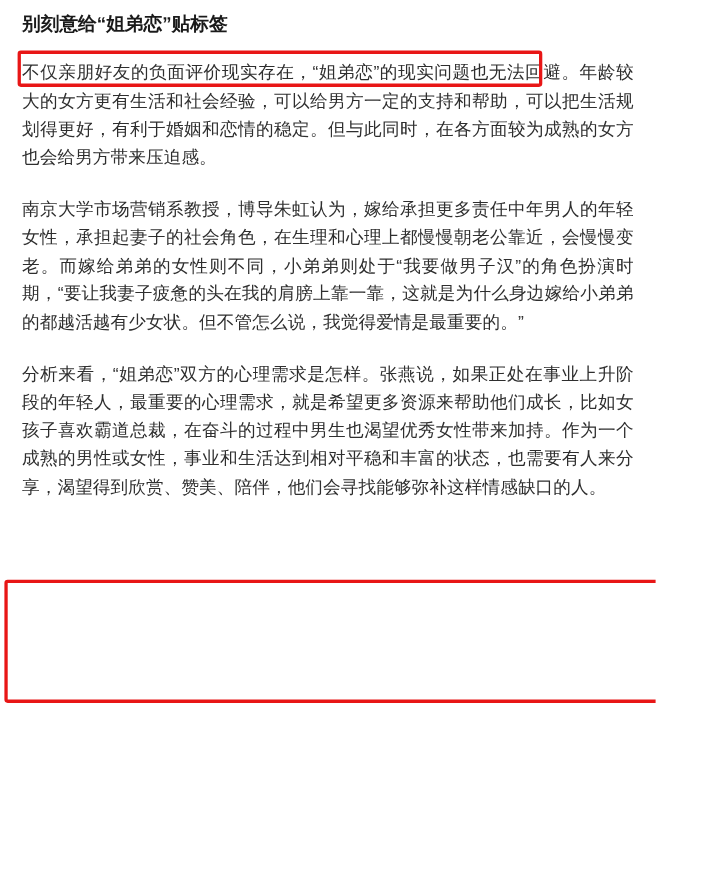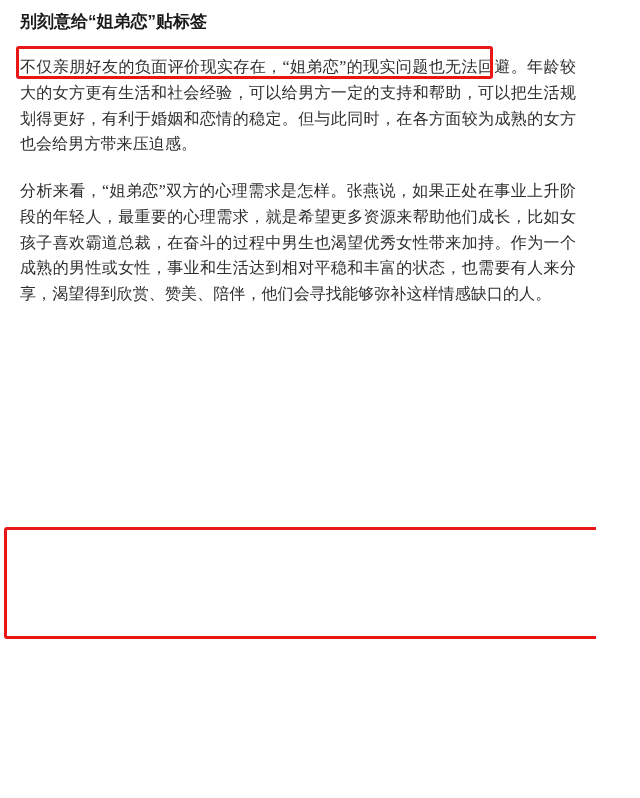--- a/index.html
+++ b/index.html
@@ -27,21 +27,20 @@
     color: var(--title_text, #1a1a1a);
     margin: 0 0 20px 0;
   }
   .para {
     font-size: 16px;
     line-height: 25.75px;
     margin: 0 0 21px 0;
     text-align: justify;
     letter-spacing: 0.1px;
     word-break: break-all;
-    font-family: Liberation Serif, serif;
   }
   .redbox {
     position: absolute;
     border: 3px solid var(--highlight, #e81616);
     border-radius: 3px;
     box-sizing: border-box;
     pointer-events: none;
     background: transparent;
   }
   .redbox-1 {
@@ -60,20 +59,21 @@
 </head>
 <body>
 
 <div class="page">
   <div class="content">
     <h1 class="article-title">别刻意给“姐弟恋”贴标签</h1>
 
     <p class="para">不仅亲朋好友的负面评价现实存在，“姐弟恋”的现实问题也无法回避。年龄较大的女方更有生活和社会经验，可以给男方一定的支持和帮助，可以把生活规划得更好，有利于婚姻和恋情的稳定。但与此同时，在各方面较为成熟的女方也会给男方带来压迫感。</p>
 
 
+    <p class="para">南京大学市场营销系教授，博导朱虹认为，嫁给承担更多责任中年男人的年轻女性，承担起妻子的社会角色，在生理和心理上都慢慢朝老公靠近，会慢慢变老。而嫁给弟弟的女性则不同，小弟弟则处于“我要做男子汉”的角色扮演时期，“要让我妻子疲惫的头在我的肩膀上靠一靠，这就是为什么身边嫁给小弟弟的都越活越有少女状。但不管怎么说，我觉得爱情是最重要的。”</p>
 
 
     <p class="para">分析来看，“姐弟恋”双方的心理需求是怎样。张燕说，如果正处在事业上升阶段的年轻人，最重要的心理需求，就是希望更多资源来帮助他们成长，比如女孩子喜欢霸道总裁，在奋斗的过程中男生也渴望优秀女性带来加持。作为一个成熟的男性或女性，事业和生活达到相对平稳和丰富的状态，也需要有人来分享，渴望得到欣赏、赞美、陪伴，他们会寻找能够弥补这样情感缺口的人。</p>
   </div>
 
   <div class="redbox redbox-1" title="不仅亲朋好友的负面评价现实存在，“姐弟恋”的现实问题也无法回避。"></div>
 
   <div class="redbox redbox-2" title="报/紫牛新闻记者，没必要特别强调“姐弟恋”这个标签，现在出现在新闻中的“爷孙恋”“婆孙恋”都是刻意突出年龄，其实年龄在爱情里占比没那么重，只是在中国传统观念里面，认为年龄是个问题。从生理角度来说，但每个个体成长的速度和环境不一样，所以，在亲密关系中，心理年龄其实生理年龄来得更为重要。"></div>
 </div>
 

